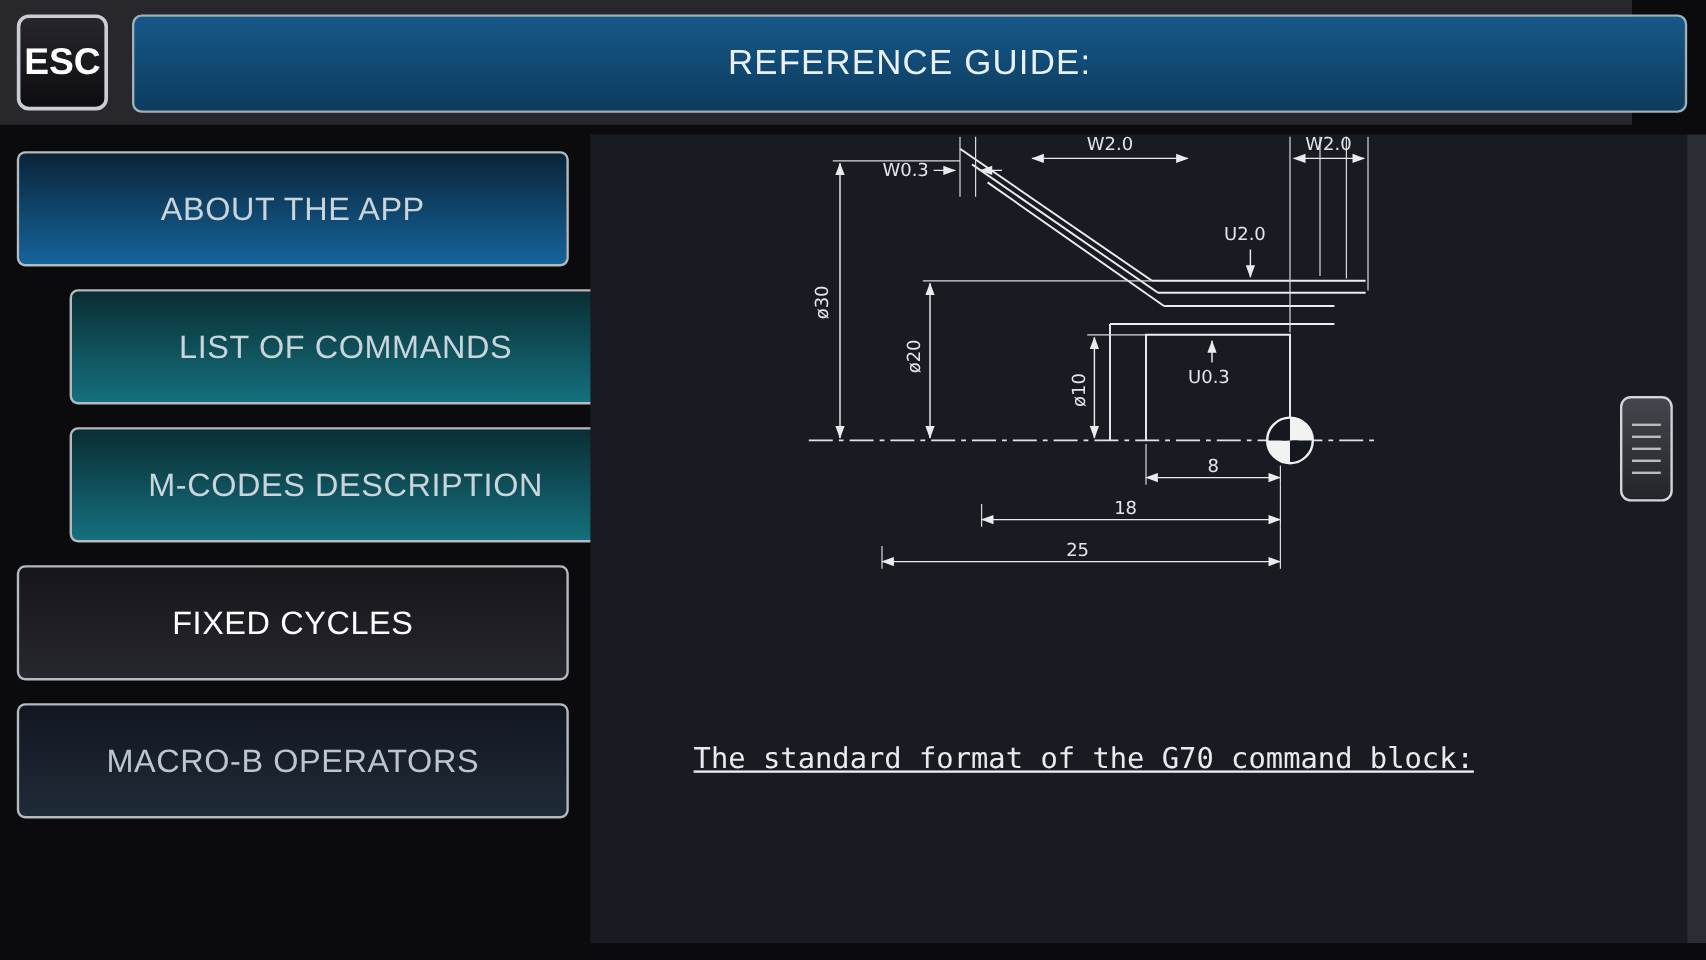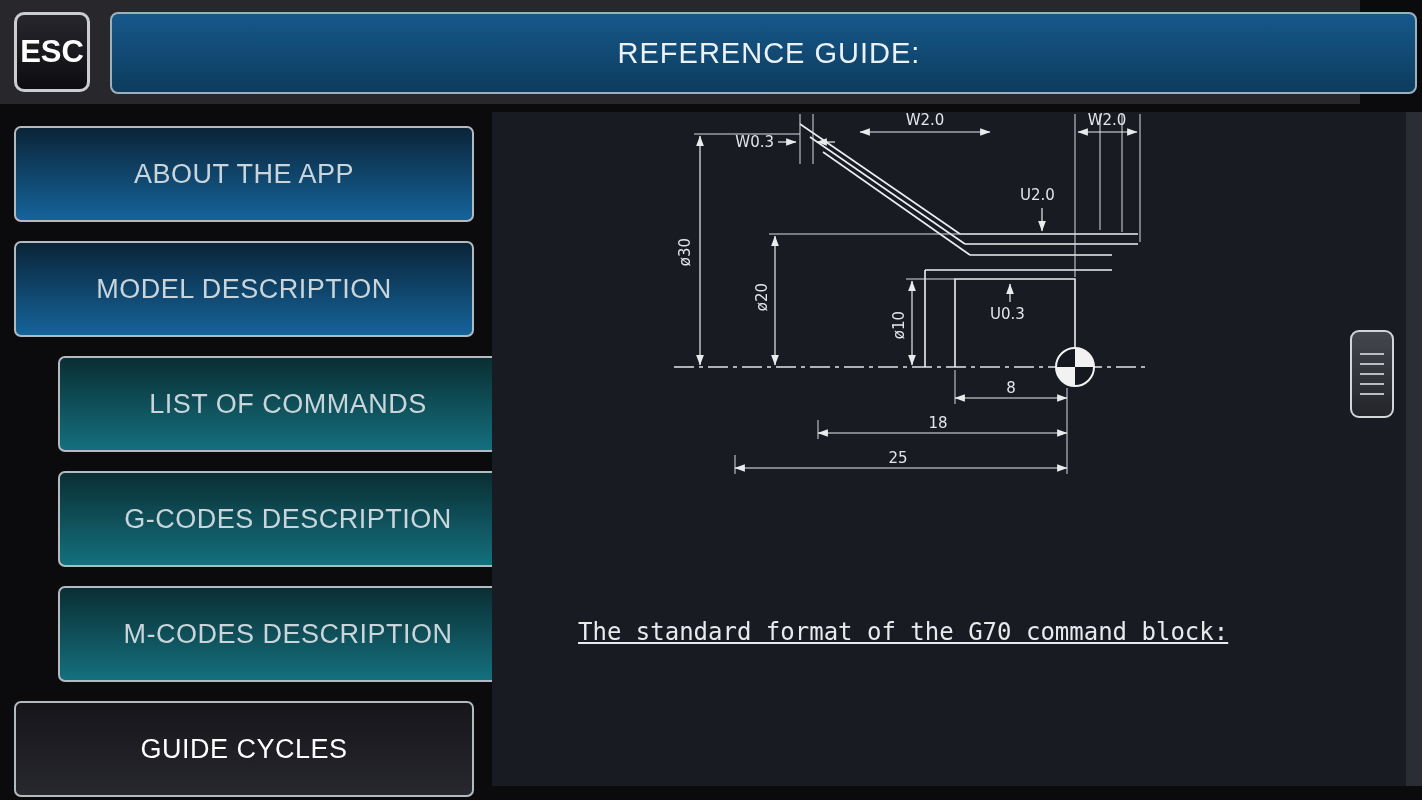--- a/index.html
+++ b/index.html
@@ -18,21 +18,21 @@
     background:linear-gradient(#26262c,#0d0d11);
     color:#ffffff;font-size:31px;font-weight:bold;
     font-family:"Liberation Sans",sans-serif;
     display:flex;align-items:center;justify-content:center;cursor:pointer;
   }
   .title-bar{
     position:absolute;left:110px;top:12px;width:1292px;height:78px;
     border:2px solid #9db1bd;border-radius:8px;
     background:linear-gradient(#16588a,#0d3c5e);
     color:#eaf2f8;font-size:29px;letter-spacing:1px;
-    display:flex;align-items:center;justify-content:center;padding-left:11px;
+    display:flex;align-items:center;justify-content:center;
   }
 
   
   .sidebar{position:absolute;left:14px;top:126px;width:468px;}
   .side-btn{
     box-sizing:border-box;width:460px;height:96px;margin-bottom:19px;
     border:2px solid #b3bbc1;border-radius:7px;
     color:#c9d5db;font-size:27px;font-family:"Liberation Sans",sans-serif;
     display:flex;align-items:center;justify-content:center;
     cursor:pointer;letter-spacing:0.5px;
@@ -76,25 +76,24 @@
 
 <div class="app">
 
   <header class="topbar">
     <button class="esc-btn">ESC</button>
     <div class="title-bar">REFERENCE GUIDE:</div>
   </header>
 
   <nav class="sidebar">
     <div class="side-btn btn-blue">ABOUT THE APP</div>
-    <div class="side-btn btn-blue">MODEL DESCRIPTION</div>
     <div class="side-btn btn-teal">LIST OF COMMANDS</div>
-    <div class="side-btn btn-teal">G-CODES DESCRIPTION</div>
     <div class="side-btn btn-teal">M-CODES DESCRIPTION</div>
-    <div class="side-btn btn-selected">GUIDE CYCLES</div>
+    <div class="side-btn btn-selected">FIXED CYCLES</div>
+    <div class="side-btn btn-dark">MACRO-B OPERATORS</div>
   </nav>
 
   <section class="content">
 
     <svg class="diagram" viewBox="0 0 500 380" width="500" height="380">
       <defs>
         <marker id="arw" viewBox="0 0 10 8" refX="9.5" refY="4" markerWidth="11" markerHeight="9" orient="auto-start-reverse" markerUnits="userSpaceOnUse">
           <path d="M0.5,0.5 L10,4 L0.5,7.5 z" fill="#e9ebed"></path>
         </marker>
       </defs>

